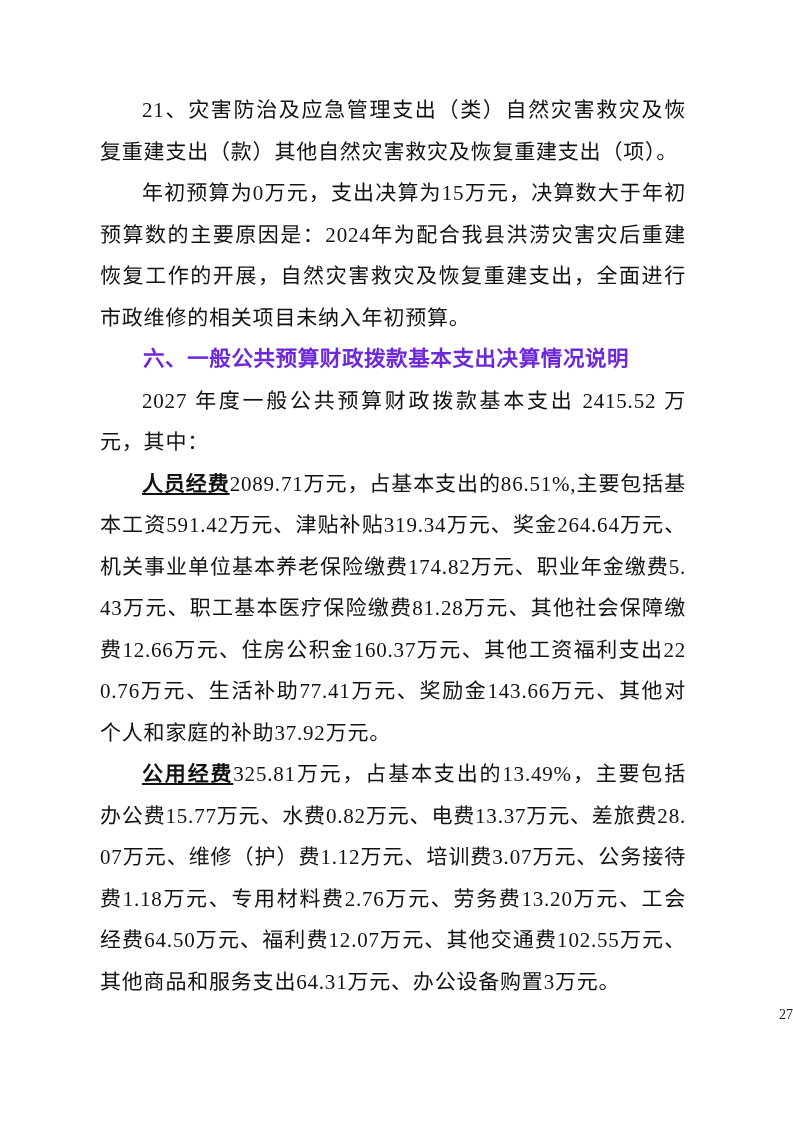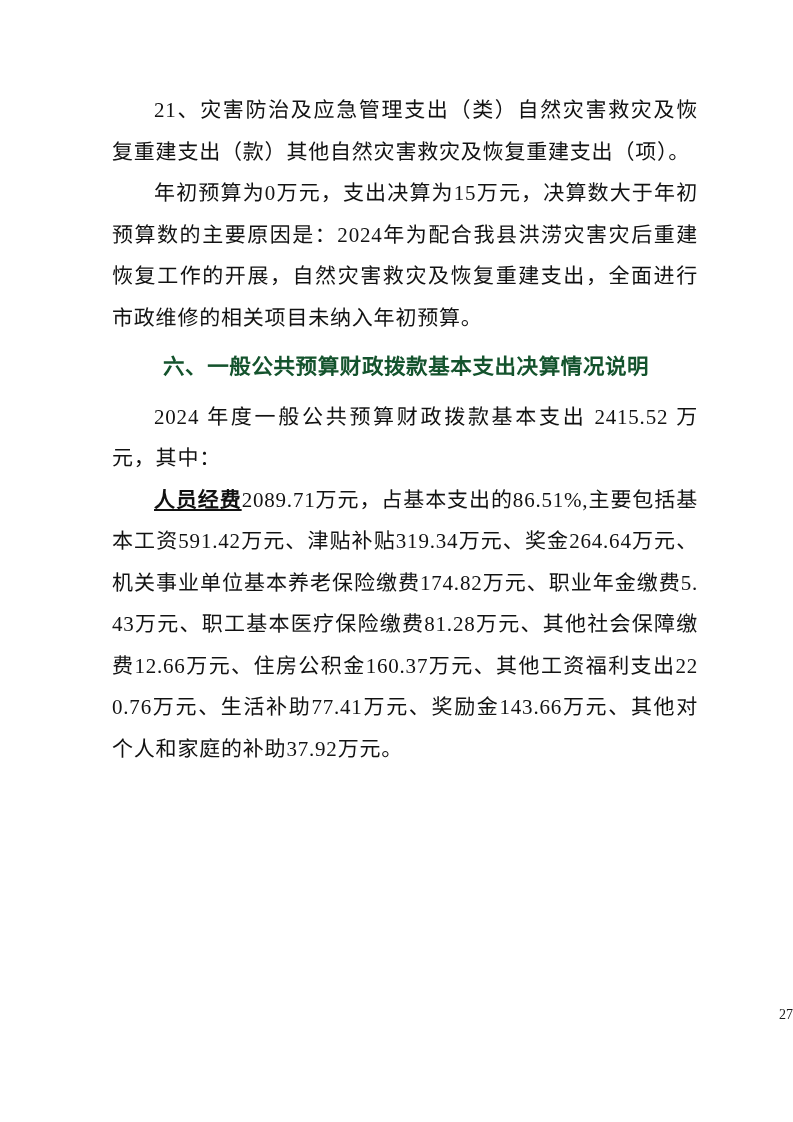--- a/index.html
+++ b/index.html
@@ -11,42 +11,42 @@
     position: relative;
     width: 793px;
     height: 1122px;
     background: #ffffff;
     overflow: hidden;
     font-family: "Liberation Serif", "DejaVu Serif", serif;
     color: #121212;
   }
   .content {
     position: absolute;
-    left: 112px;
+    left: 100px;
     top: 90px;
     width: 586px;
   }
   .para {
     margin: 0;
     font-size: 21px;
     line-height: 41.5px;
     letter-spacing: 0.8px;
     text-align: justify;
     text-indent: 2em;
     word-break: break-all;
   }
   .heading {
-    margin: 8px;
+    margin: 0;
     font-size: 21.5px;
     line-height: 41.5px;
     letter-spacing: 0.6px;
     text-indent: 2em;
     font-weight: 700;
     font-family: "Liberation Sans", "DejaVu Sans", sans-serif;
-    color: #14532d;
+    color: #6d28d9;
   }
   .lead-bold {
     font-weight: 700;
     text-decoration: underline;
   }
   .page-number {
     position: absolute;
     left: 0;
     right: 0;
     top: 1007px;
@@ -62,21 +62,22 @@
 
 <div class="page">
   <div class="content">
 
     <p class="para">21、灾害防治及应急管理支出（类）自然灾害救灾及恢复重建支出（款）其他自然灾害救灾及恢复重建支出（项）。</p>
 
     <p class="para">年初预算为0万元，支出决算为15万元，决算数大于年初预算数的主要原因是：2024年为配合我县洪涝灾害灾后重建恢复工作的开展，自然灾害救灾及恢复重建支出，全面进行市政维修的相关项目未纳入年初预算。</p>
 
     <p class="heading">六、一般公共预算财政拨款基本支出决算情况说明</p>
 
-    <p class="para">2024 年度一般公共预算财政拨款基本支出 2415.52 万元，其中：</p>
+    <p class="para">2027 年度一般公共预算财政拨款基本支出 2415.52 万元，其中：</p>
 
     <p class="para"><span class="lead-bold">人员经费</span><span>2089.71万元，占基本支出的86.51%,主要包括基本工资591.42万元、津贴补贴319.34万元、奖金264.64万元、机关事业单位基本养老保险缴费174.82万元、职业年金缴费5.43万元、职工基本医疗保险缴费81.28万元、其他社会保障缴费12.66万元、住房公积金160.37万元、其他工资福利支出220.76万元、生活补助77.41万元、奖励金143.66万元、其他对个人和家庭的补助37.92万元。</span></p>
 
+    <p class="para"><span class="lead-bold">公用经费</span><span>325.81万元，占基本支出的13.49%，主要包括办公费15.77万元、水费0.82万元、电费13.37万元、差旅费28.07万元、维修（护）费1.12万元、培训费3.07万元、公务接待费1.18万元、专用材料费2.76万元、劳务费13.20万元、工会经费64.50万元、福利费12.07万元、其他交通费102.55万元、其他商品和服务支出64.31万元、办公设备购置3万元。</span></p>
 
   </div>
 
   <div class="page-number">27</div>
 </div>
 
 </body></html>

